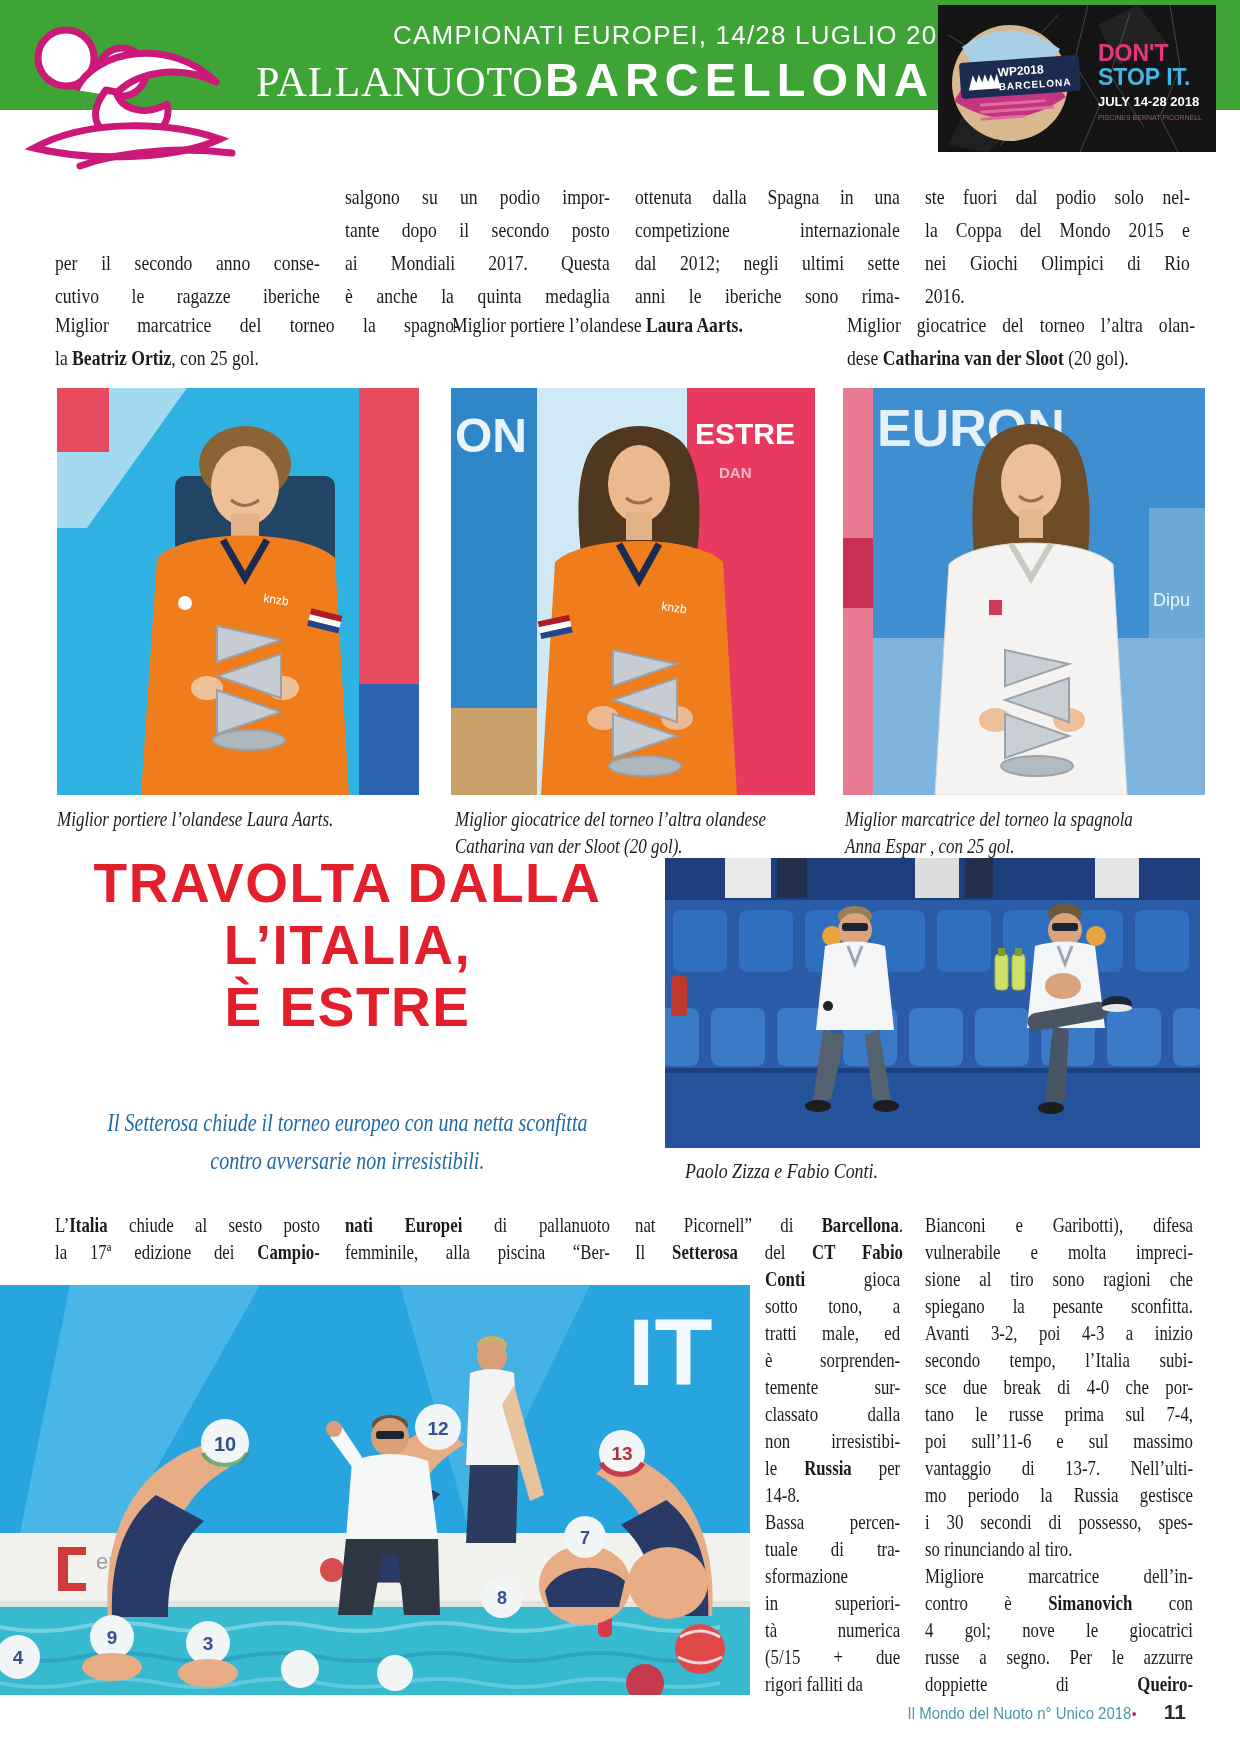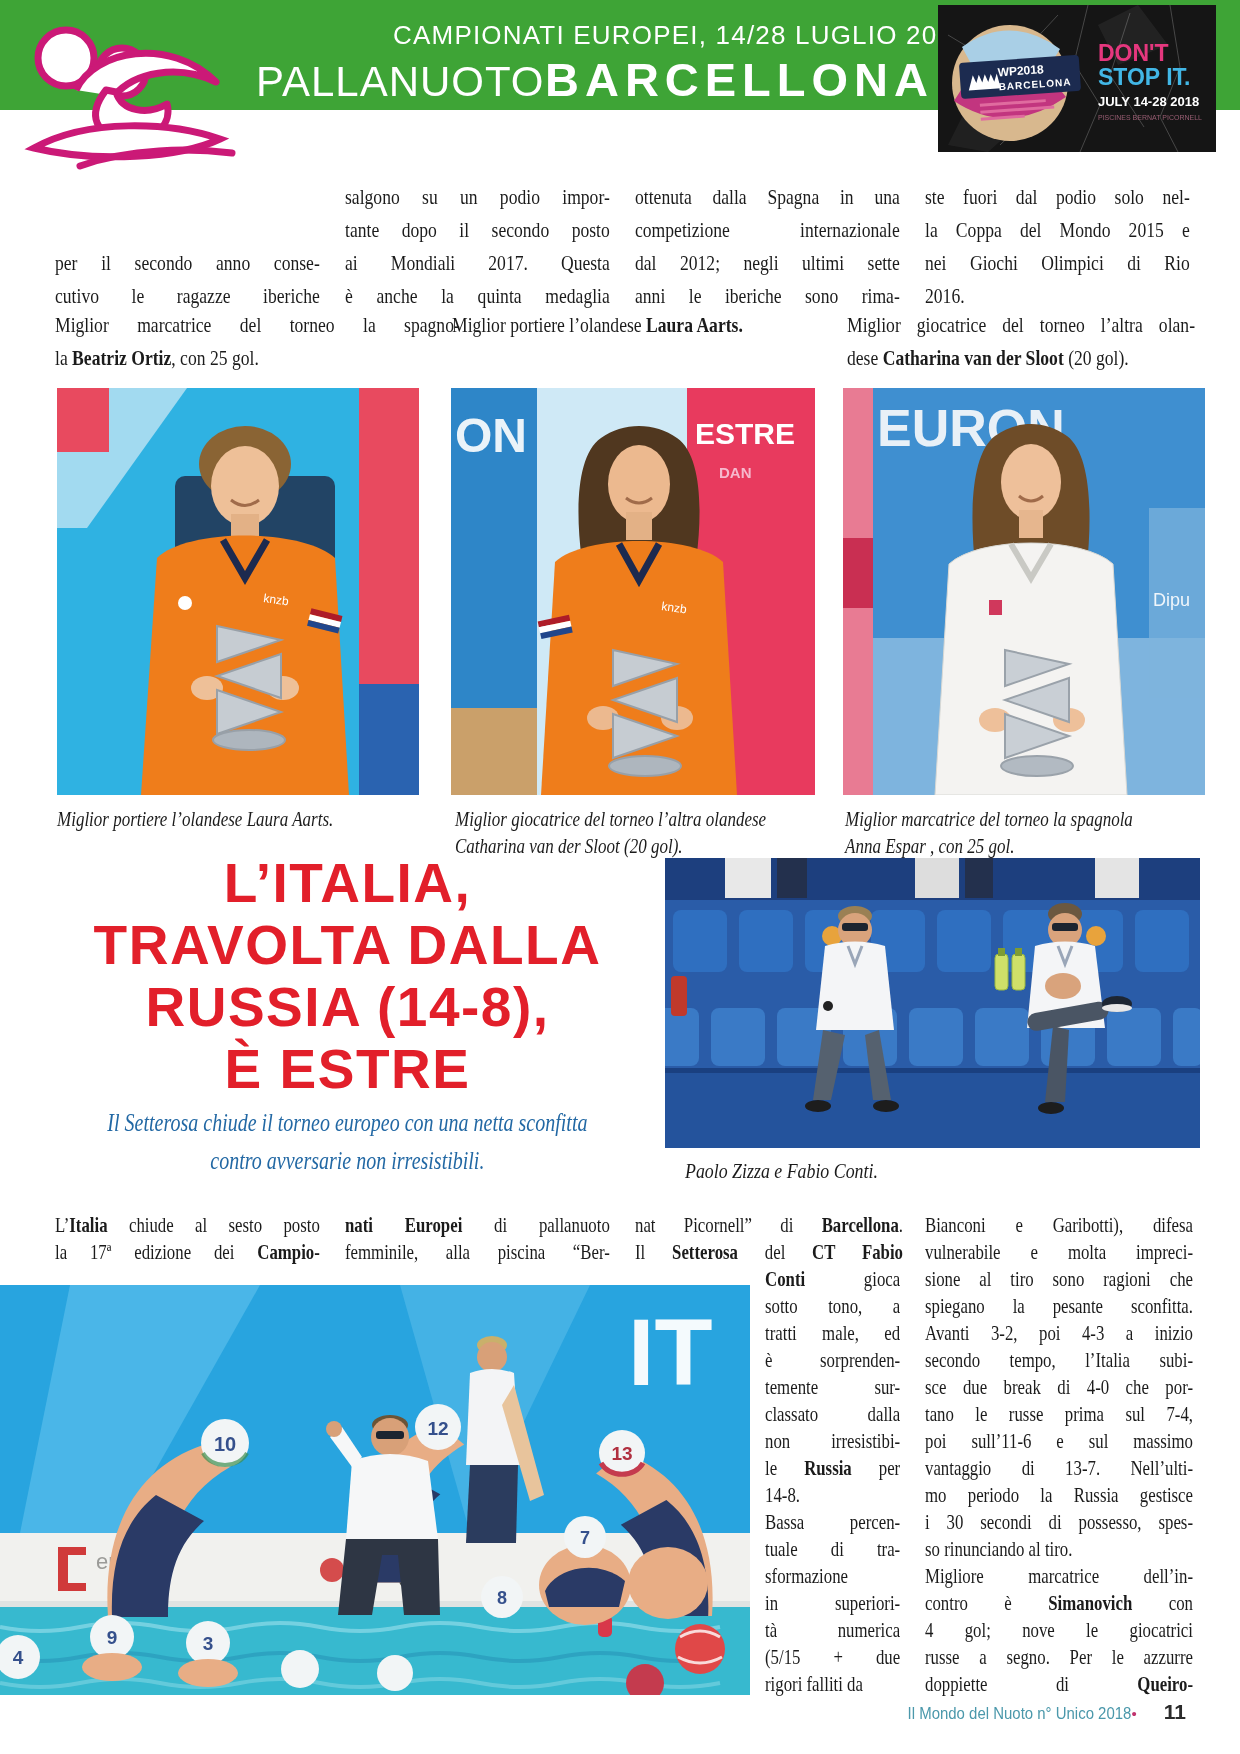--- a/index.html
+++ b/index.html
@@ -3,21 +3,21 @@
 <meta charset="utf-8">
 <style>
   html,body{margin:0;padding:0;background:#888;}
   .page{position:relative;width:1240px;height:1754px;background:#ffffff;overflow:hidden;
         font-family:"Liberation Serif",serif;color:#1b1b1b;}
   .abs{position:absolute;}
   
   .banner{left:0;top:8;width:1240px;height:110px;background:#3ea436;}
   .kicker{left:393px;top:20px;font-family:"Liberation Sans",sans-serif;font-size:26px;
           letter-spacing:1.2px;color:#fff;font-weight:400;}
-  .sectionlbl{left:256px;top:58px;font-family:Liberation Sans, sans-serif;font-size:42px;
+  .sectionlbl{left:256px;top:58px;font-family:Liberation Serif, serif;font-size:42px;
           letter-spacing:1px;color:#fff;font-weight:400;}
   .pagetitle{left:545px;top:52px;font-family:"Liberation Sans",sans-serif;font-size:47px;
           letter-spacing:6px;color:#fff;font-weight:700;}
   
   .tcol{transform:scaleX(.8);transform-origin:0 0;}
   .s22{font-size:22px;line-height:33px;}
   .s21{font-size:21px;line-height:27px;}
   .ln{white-space:nowrap;}
   .just .ln{text-align:justify;text-align-last:justify;white-space:normal;}
   .just .ln.end{text-align-last:left;}
@@ -222,23 +222,22 @@
   <div class="abs capt" style="left:455px;top:806px;width:420px;">
       <div class="ln"><span>Miglior giocatrice del torneo l’altra olandese</span></div>
       <div class="ln end"><span>Catharina van der Sloot (20 gol).</span></div>
     </div>
   <div class="abs capt" style="left:845px;top:806px;width:420px;">
       <div class="ln"><span>Miglior marcatrice del torneo la spagnola</span></div>
       <div class="ln end"><span>Anna Espar , con 25 gol.</span></div>
     </div>
 
   <div class="abs headline">
+      <div class="ln"><span>TRAVOLTA DALLA</span></div>
       <div class="ln"><span>L’ITALIA,</span></div>
-      <div class="ln"><span>TRAVOLTA DALLA</span></div>
-      <div class="ln"><span>RUSSIA (14-8),</span></div>
       <div class="ln"><span>È ESTRE</span></div>
     </div>
   <div class="abs standfirst">
       <div class="ln"><span>Il Setterosa chiude il torneo europeo con una netta sconfitta</span></div>
       <div class="ln"><span>contro avversarie non irresistibili.</span></div>
     </div>
 
   <div class="abs photo" style="left:665px;top:858px;width:535px;height:290px;">
     <svg width="535" height="290" viewBox="0 0 535 290">
       <rect width="535" height="290" fill="#2a5ca8"></rect>

